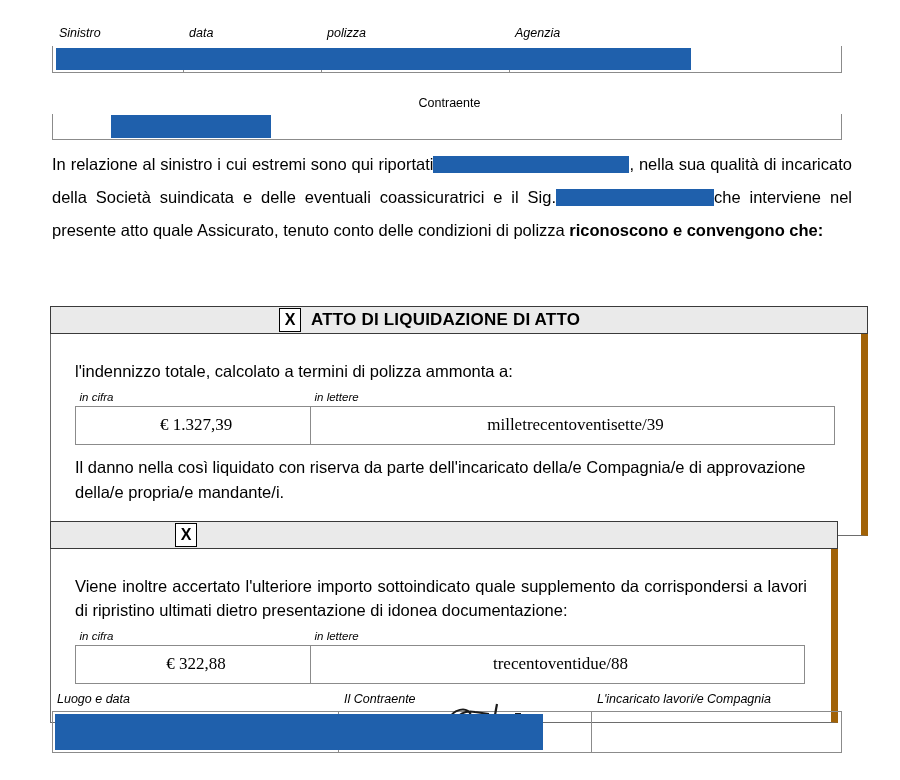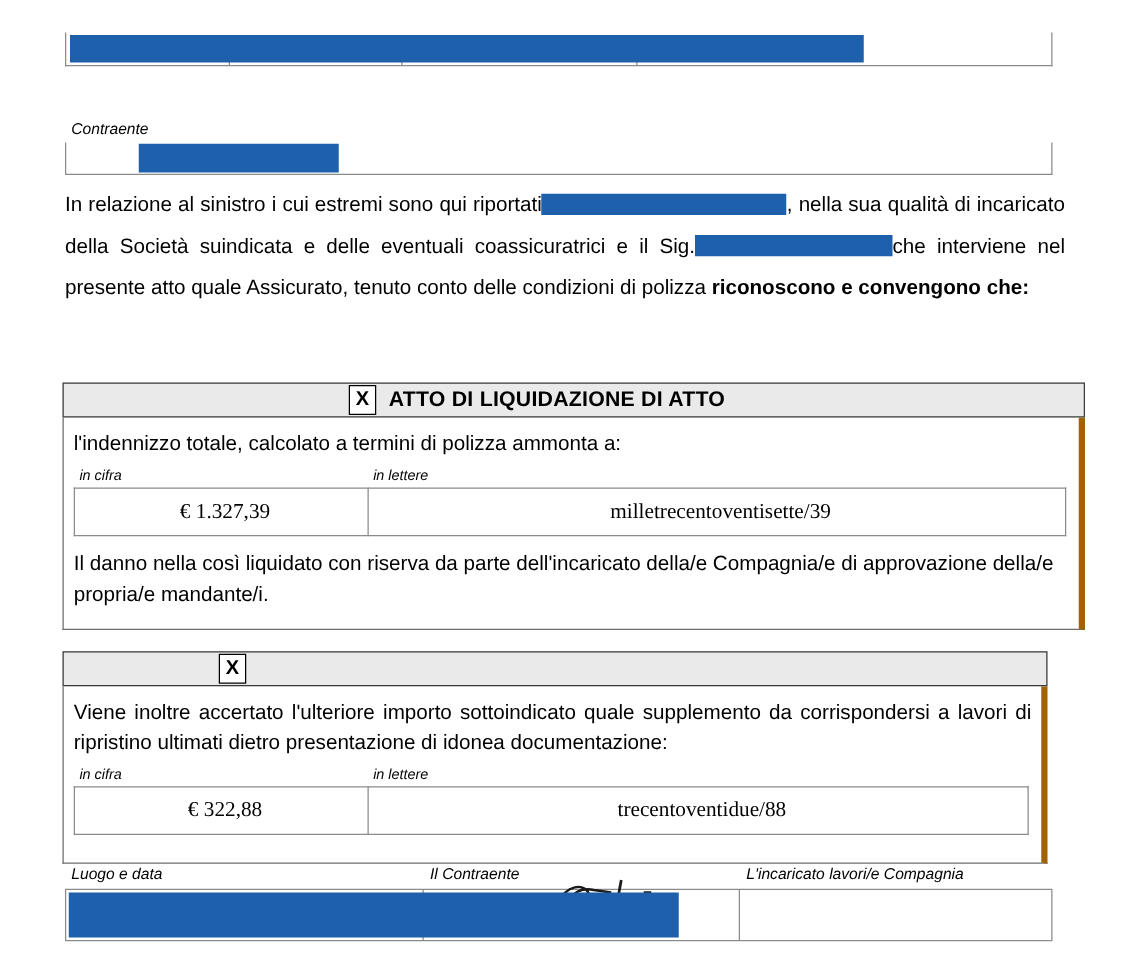--- a/index.html
+++ b/index.html
@@ -79,24 +79,24 @@
   }
 
   
   .contraente-block {
     position: absolute;
     left: 52px;
     top: 96px;
     width: 790px;
   }
   .contraente-label {
-    font-style: italic;
     font-size: 12.5px;
     height: 18px;
     padding-left: 5px;
+    text-align: center;
   }
   .contraente-row {
     position: relative;
     height: 26px;
     border: 1px solid #8b8b8b;
     border-top: none;
     box-sizing: border-box;
     background: #fff;
   }
   .contraente-row .fill {
@@ -166,24 +166,24 @@
   .sec-head .sec-title {
     font-weight: bold;
     font-size: 17px;
     letter-spacing: 0.2px;
     white-space: nowrap;
   }
   .section-2 .sec-head .spacer { flex: 0 0 124px; }
 
   .sec-body {
     border-left: 1px solid #6d6d6d;
-    border-right: 5px solid #a16207;
+    border-right: 7px solid #a16207;
     border-bottom: 1px solid #6d6d6d;
     box-sizing: border-box;
-    padding: 0;
+    padding: 16px;
   }
 
   .sec-intro {
     font-size: 16.5px;
     padding: 9px 8px 4px 8px;
     line-height: 24px;
   }
   .sec-intro.justify { text-align: justify; }
 
   
@@ -269,20 +269,26 @@
     height: 30px;
     pointer-events: none;
   }
 </style>
 </head>
 <body>
 
 <div class="page">
 
   <div class="hdr-block">
+    <div class="hdr-labels">
+      <span class="lbl-sinistro">Sinistro</span>
+      <span class="lbl-data">data</span>
+      <span class="lbl-polizza">polizza</span>
+      <span class="lbl-agenzia">Agenzia</span>
+    </div>
     <div class="hdr-row">
       <div class="vline" style="left:130px;"></div>
       <div class="vline" style="left:268px;"></div>
       <div class="vline" style="left:456px;"></div>
       <div class="redact fill" style="width:635px;"></div>
     </div>
   </div>
 
   <div class="contraente-block">
     <div class="contraente-label">Contraente</div>

